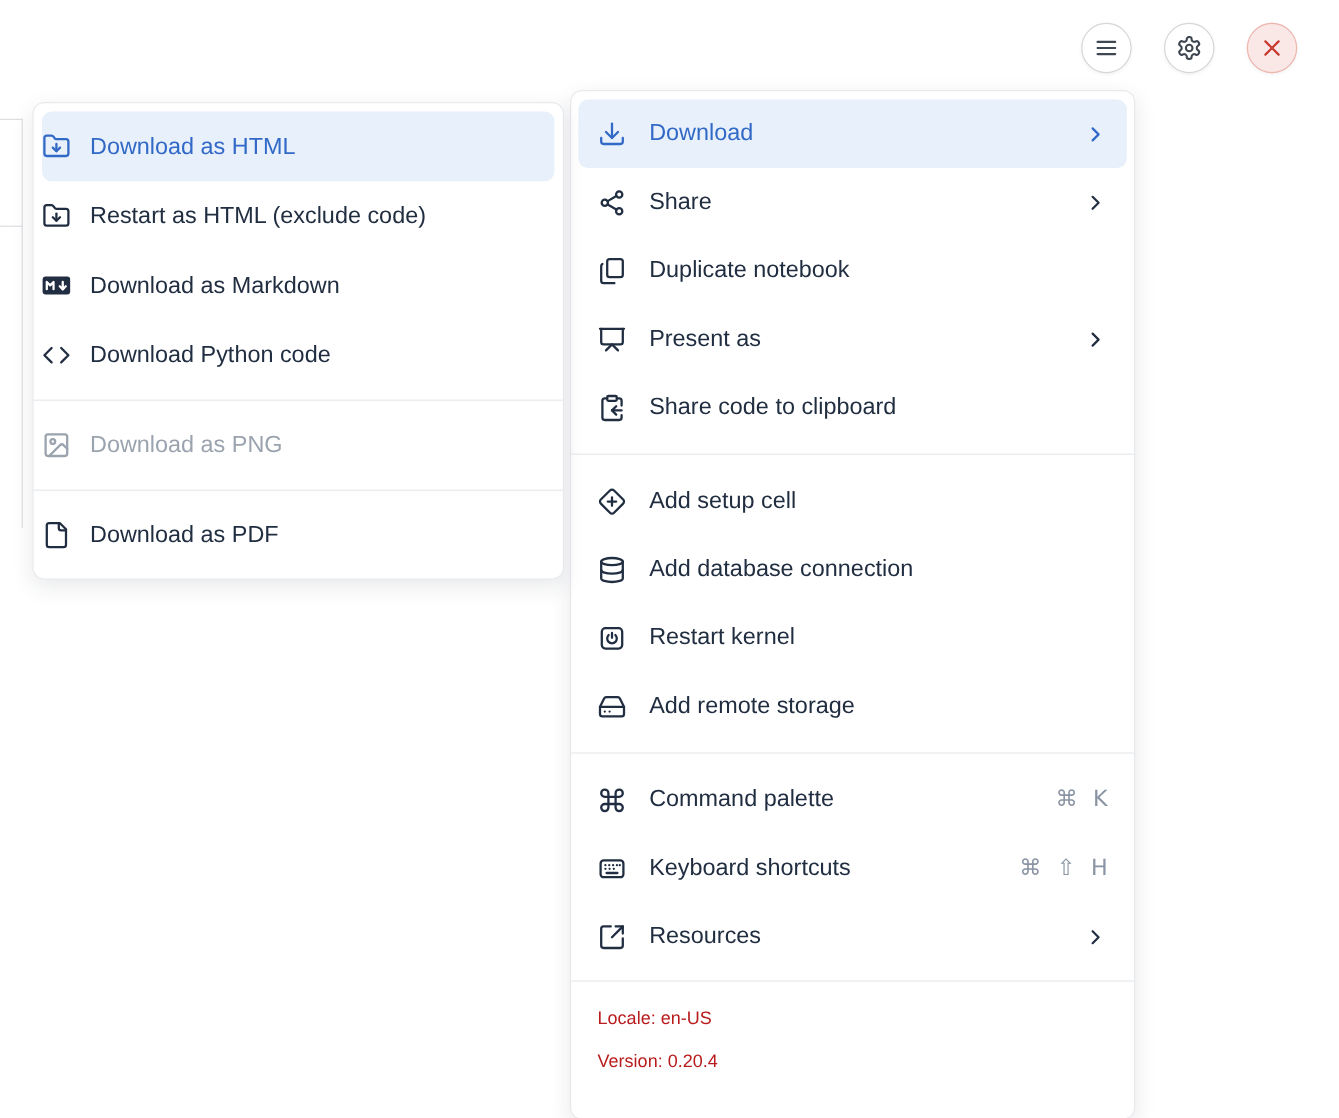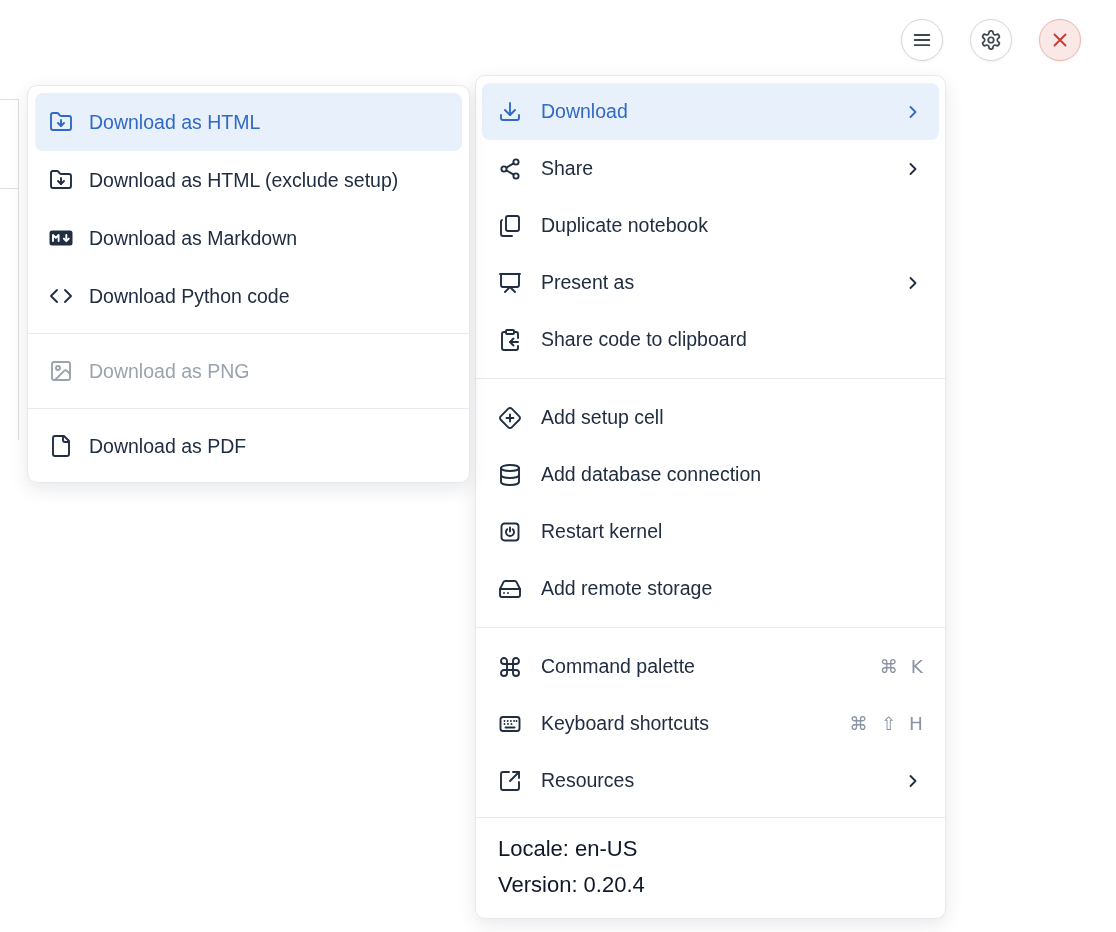--- a/index.html
+++ b/index.html
@@ -32,21 +32,21 @@
   
   .panel {
     position:absolute; background:#fff; border:1px solid #e8e9ec; border-radius:10px;
     box-shadow:0 6px 18px rgba(25,35,55,.10);
   }
   .submenu   { left:27px;  top:85px; width:443px; padding:7px 0; z-index:3; }
   .main-menu { left:475px; top:75px; width:471px; padding:7px 0 0; z-index:2; }
 
   .menu-item {
     display:flex; align-items:center; gap:16px;
-    margin:0 7px; padding:0 14px; border-radius:8px;
+    margin:0 7px; padding:0 0; border-radius:8px;
     font-size:19.5px; cursor:pointer;
   }
   .submenu   .menu-item { height:58px; }
   .main-menu .menu-item { height:57px; margin:0 6px; padding:0 16px;gap:19px; }
 
   .menu-item .ico { width:24px; height:24px; flex:0 0 24px; }
 
   .menu-item.active { background:#e8f0fb; color:#3169c6; }
   .menu-item.disabled { color:#9aa3ae; cursor:default; }
 
@@ -58,21 +58,21 @@
   .shortcut {
     margin-left:auto; color:#8a94a4; font-size:18.5px; white-space:nowrap;
     word-spacing:7px; font-family:"DejaVu Sans","Liberation Sans",sans-serif;
   }
 
   .divider { height:1px; background:#e6e9ed; }
   .submenu   .divider { margin:8px 0; }
   .main-menu .divider { margin:10px 0; }
   .main-menu .divider.pre-footer { margin:8px 0 0; }
 
-  .menu-footer { padding:13px 22px 15px; color:#0f172a; font-size:22px; line-height:36px; }
+  .menu-footer { padding:13px 22px 29px; color:#b91c1c; font-size:15px; line-height:36px; }
 </style>
 </head>
 <body>
 
 <div class="bg-line bg-h1"></div>
 <div class="bg-line bg-h2"></div>
 <div class="bg-line bg-v"></div>
 
 <div class="toolbar-btn btn-menu">
   <span>
@@ -111,21 +111,21 @@
   </div>
 
   <div class="menu-item">
     <span class="ico">
       <svg viewBox="0 0 24 24" width="24" height="24" fill="none" stroke="currentColor" stroke-width="1.9" stroke-linecap="round" stroke-linejoin="round">
         <path d="M20 20a2 2 0 0 0 2-2V8a2 2 0 0 0-2-2h-7.9a2 2 0 0 1-1.69-.9L9.6 3.9A2 2 0 0 0 7.93 3H4a2 2 0 0 0-2 2v13a2 2 0 0 0 2 2Z"></path>
         <path d="M12 10v6"></path>
           <path d="m15 13-3 3-3-3"></path>
       </svg>
     </span>
-    <span class="item-label">Download as HTML (exclude setup)</span>
+    <span class="item-label">Restart as HTML (exclude code)</span>
   </div>
 
   <div class="menu-item">
     <span class="ico">
       <svg viewBox="0 0 24 24" width="24" height="24">
         <rect x="0.5" y="4.5" width="23" height="15" rx="2.5" fill="currentColor"></rect>
         <path d="M4 15v-6l2.8 2.8L9.6 9v6" stroke="#fff" stroke-width="1.9" fill="none" stroke-linecap="round" stroke-linejoin="round"></path>
         <path d="M17.3 9v6M14.8 12.6l2.5 2.6 2.5-2.6" stroke="#fff" stroke-width="1.9" fill="none" stroke-linecap="round" stroke-linejoin="round"></path>
       </svg>
     </span>

